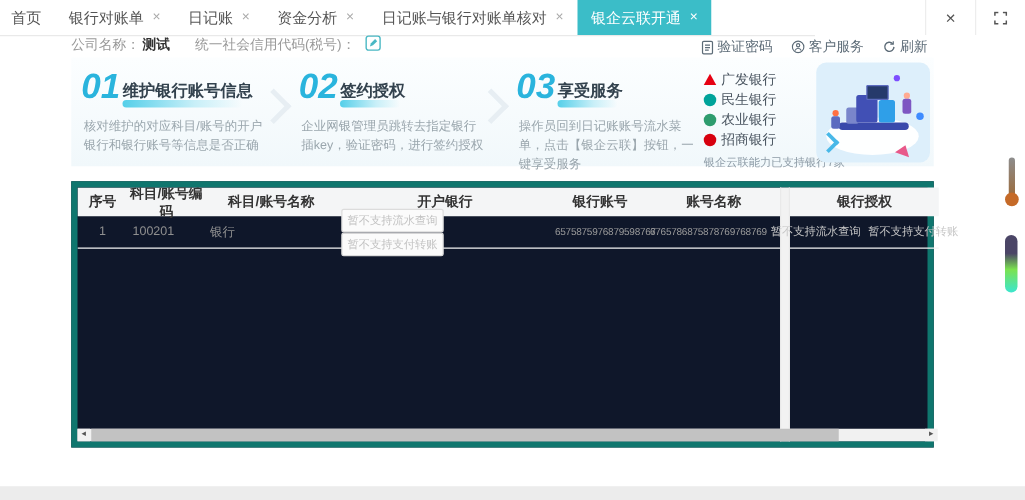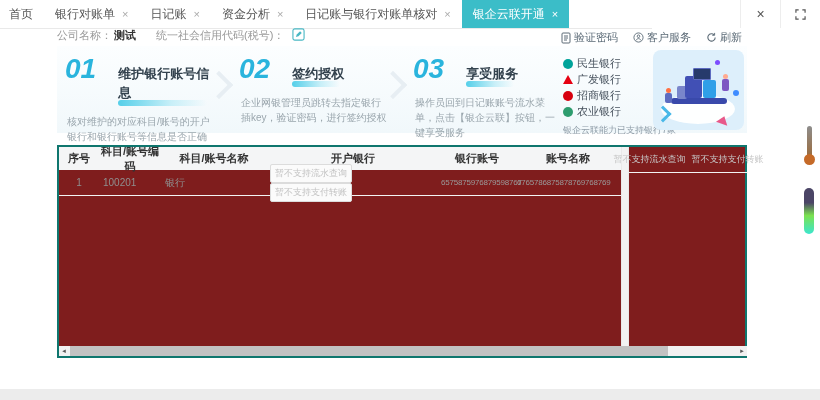--- a/index.html
+++ b/index.html
@@ -25,21 +25,21 @@
   .edit-icon{margin-left:8px;display:inline-flex;cursor:pointer}
 
   .top-actions{position:absolute;right:78px;top:28px;height:19px;display:flex;align-items:center;
                gap:15px;font-size:11px;color:#5c6b77}
   .action{display:flex;align-items:center;gap:3px;cursor:pointer}
 
   
   .banner{position:absolute;left:57px;top:46px;width:690px;height:87px;
           background:linear-gradient(180deg,#fcfeff,#f1f8fb);display:flex;align-items:stretch}
   .step{width:158px;padding:10px 0 0 8px;box-sizing:border-box}
-  .step-head{display:flex;align-items:flex-start;gap:22px}
+  .step-head{display:flex;align-items:center;gap:2px}
   .step-num{font-size:28px;font-weight:bold;font-style:italic;color:#2ab4dd;line-height:26px}
   .step-title-wrap{position:relative;margin-top:8px}
   .step-title{font-size:13px;font-weight:bold;color:#33424e;position:relative;z-index:1}
   .step-title-wrap::after{content:"";position:absolute;left:0;bottom:-4px;height:6px;width:92%;
           border-radius:3px;background:linear-gradient(90deg,#55cfe9,#c8eff8 60%,rgba(255,255,255,0))}
   .step-desc{margin:12px 0 0 2px;font-size:10px;color:#9aa6ad;line-height:1.5;width:146px}
   .chev{width:16px;height:16px;border-top:4px solid #e7eef3;border-right:4px solid #e7eef3;
         transform:rotate(45deg);align-self:center;margin:0 2px 10px -6px}
   .banks{width:96px;padding-top:10px;font-size:11px;color:#4a5560}
   .bank-item{display:flex;align-items:center;gap:4px;height:15px;margin-bottom:1px}
@@ -63,22 +63,22 @@
   .i-p2h{left:70px;top:24px;width:5px;height:5px;background:#ffab91;border-radius:50%}
   .i-p2b{left:69px;top:29px;width:7px;height:12px;background:#7e57c2;border-radius:2px}
   .i-dot1{left:80px;top:40px;width:6px;height:6px;background:#3f8cff;border-radius:50%}
   .i-dot2{left:62px;top:10px;width:5px;height:5px;background:#7c4dff;border-radius:50%}
   .i-arrow{left:4px;top:58px;width:9px;height:9px;border-top:3px solid #49b8e8;
            border-right:3px solid #49b8e8;transform:rotate(45deg)}
   .i-tri{left:64px;top:66px;width:0;height:0;border-left:6px solid transparent;
          border-right:6px solid transparent;border-bottom:8px solid #e8598a;transform:rotate(20deg)}
 
   
-  .tbl{position:absolute;left:57px;top:145px;width:690px;height:213px;background:#7f1d1d;
-       border:2px solid #0f766e;box-sizing:border-box}
+  .tbl{position:absolute;left:57px;top:145px;width:690px;height:213px;background:#0f172a;
+       border:5px solid #0f766e;box-sizing:border-box}
   .scroll-area{position:absolute;left:0;top:0;width:562px;height:203px;overflow:hidden}
   .vstrip{position:absolute;left:562px;top:0;width:8px;height:203px;background:#f2f2f2;
           border-left:1px solid #e9e9e9;border-right:1px solid #e9e9e9;box-sizing:border-box;cursor:pointer}
   .fixed-col{position:absolute;left:570px;top:0;width:119px;height:203px}
   .thead{display:flex;height:23px;background:#f4f5f6;align-items:center;
          font-size:11px;font-weight:bold;color:#333}
   .trow{display:flex;height:25px;align-items:center;border-bottom:1px solid #f3f3f3;font-size:10px;color:#8f8f8f;cursor:pointer}
   .c-seq{width:40px;text-align:center}
   .c-code{width:62px;padding-left:4px;box-sizing:border-box}
   .c-name{width:106px;padding-left:4px;box-sizing:border-box}
@@ -215,34 +215,34 @@
   <div class="chev"></div>
   <div class="step">
     <div class="step-head">
       <span class="step-num">03</span>
       <span class="step-title-wrap"><span class="step-title">享受服务</span></span>
     </div>
     <div class="step-desc">操作员回到日记账账号流水菜单，点击【银企云联】按钮，一键享受服务</div>
   </div>
   <div class="banks">
     <div class="bank-item">
+      <span class="bank-tri"></span>
+      <span>广发银行</span>
+    </div>
+    <div class="bank-item">
       <span class="bank-dot" style="background:#00a39a"></span>
       <span>民生银行</span>
     </div>
     <div class="bank-item">
-      <span class="bank-tri"></span>
-      <span>广发银行</span>
+      <span class="bank-dot" style="background:#2e9c6e"></span>
+      <span>农业银行</span>
     </div>
     <div class="bank-item">
       <span class="bank-dot" style="background:#d7000f"></span>
       <span>招商银行</span>
-    </div>
-    <div class="bank-item">
-      <span class="bank-dot" style="background:#2e9c6e"></span>
-      <span>农业银行</span>
     </div>
     <div class="support-note">银企云联能力已支持银行7家</div>
   </div>
   <div class="illus">
     <div class="i-blob"></div>
     <div class="i-deck"></div>
     <div class="i-cube3"></div>
     <div class="i-cube1"></div>
     <div class="i-cube2"></div>
     <div class="i-screen"></div>
@@ -276,20 +276,21 @@
         <span class="badge">暂不支持支付转账</span>
       </div>
       <div class="c-accno num">6575875976879598767</div>
       <div class="c-accname num">6765786875878769768769</div>
     </div>
   </div>
 
   <div class="vstrip"></div>
 
   <div class="fixed-col">
+    <div class="auth-head">银行授权</div>
     <div class="auth-cell">
       <span>暂不支持流水查询</span>
       <span>暂不支持支付转账</span>
     </div>
   </div>
 
   <div class="hscroll">
     <div class="hs-btn">◂</div>
     <div class="hs-thumb"></div>
     <div class="hs-btn right">▸</div>

